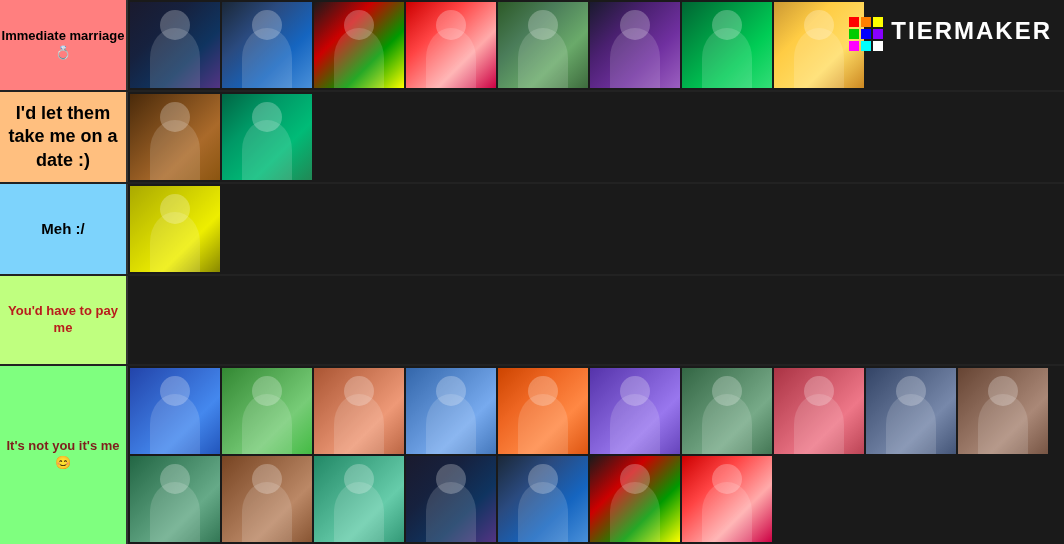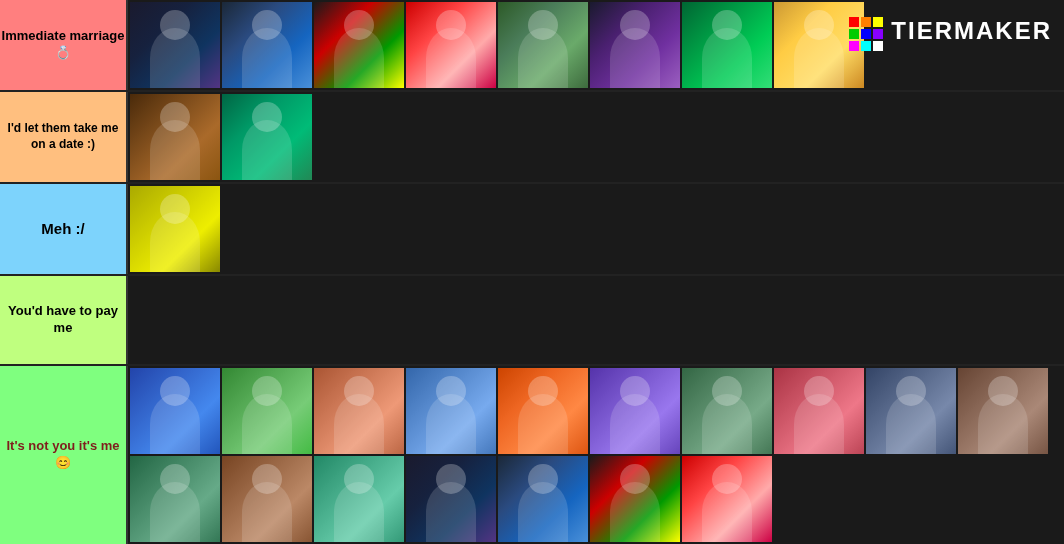--- a/index.html
+++ b/index.html
@@ -136,36 +136,36 @@
         <div style="background:#8800ff; width:10px; height:10px;"></div>
         <div style="background:#ff00ff; width:10px; height:10px;"></div>
         <div style="background:#00ffff; width:10px; height:10px;"></div>
         <div style="background:#ffffff; width:10px; height:10px;"></div>
       </div>
       <span style="font-size:24px; font-weight:900; color:white; letter-spacing:2px; text-transform:uppercase; font-family:Arial Black, Arial, sans-serif;">TierMaker</span>
     </div>
   </div>
 
   <div class="tier-row">
-    <div class="tier-label" style="background:#ffbf7f; color:#000; font-size:12px;">I'd let them take me on a date :)</div>
+    <div class="tier-label" style="background:#ffbf7f; color:#000; font-size:18px;">I'd let them take me on a date :)</div>
     <div class="tier-content">
       <div class="portrait c9"></div>
       <div class="portrait c10"></div>
     </div>
   </div>
 
   <div class="tier-row">
     <div class="tier-label" style="background:#7dd3fc; color:#000; font-size:15px;">Meh :/</div>
     <div class="tier-content">
       <div class="portrait c11"></div>
     </div>
   </div>
 
   <div class="tier-row">
-    <div class="tier-label" style="background:#bfff7f; color:#000000; font-size:13px;">You'd have to pay me</div>
+    <div class="tier-label" style="background:#bfff7f; color:#b91c1c; font-size:13px;">You'd have to pay me</div>
     <div class="tier-content">
       
     </div>
   </div>
 
   <div class="tier-row" style="min-height:180px;">
     <div class="tier-label" style="background:#7fff7f; color:#7f1d1d; font-size:13px;">It's not you it's me 😊</div>
     <div class="tier-content" style="flex-wrap:wrap;">
 
       <div class="portrait c12"></div>

